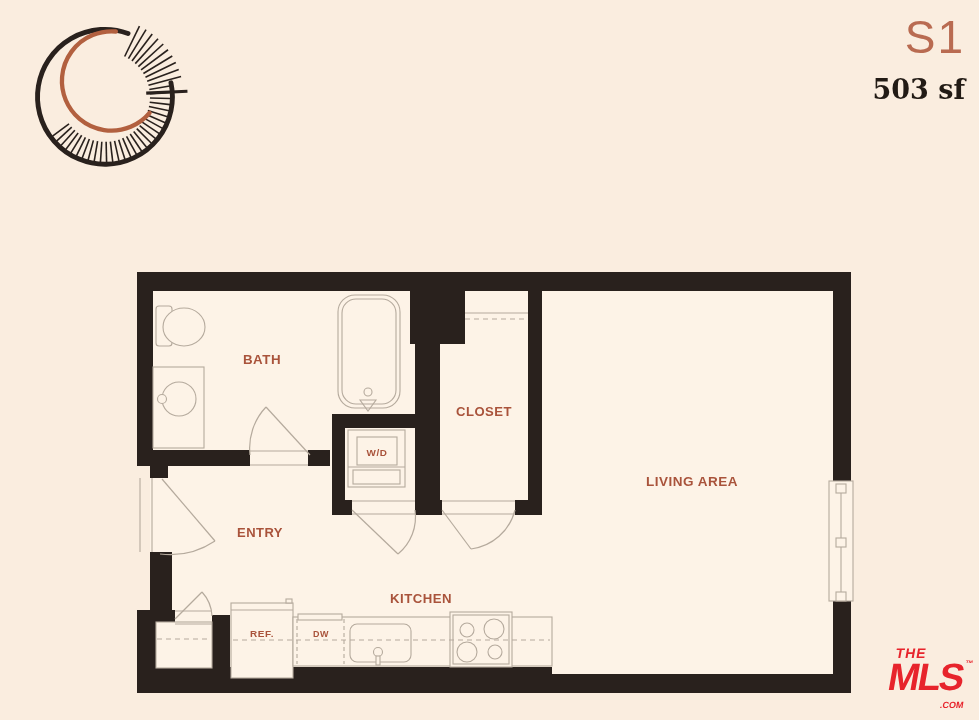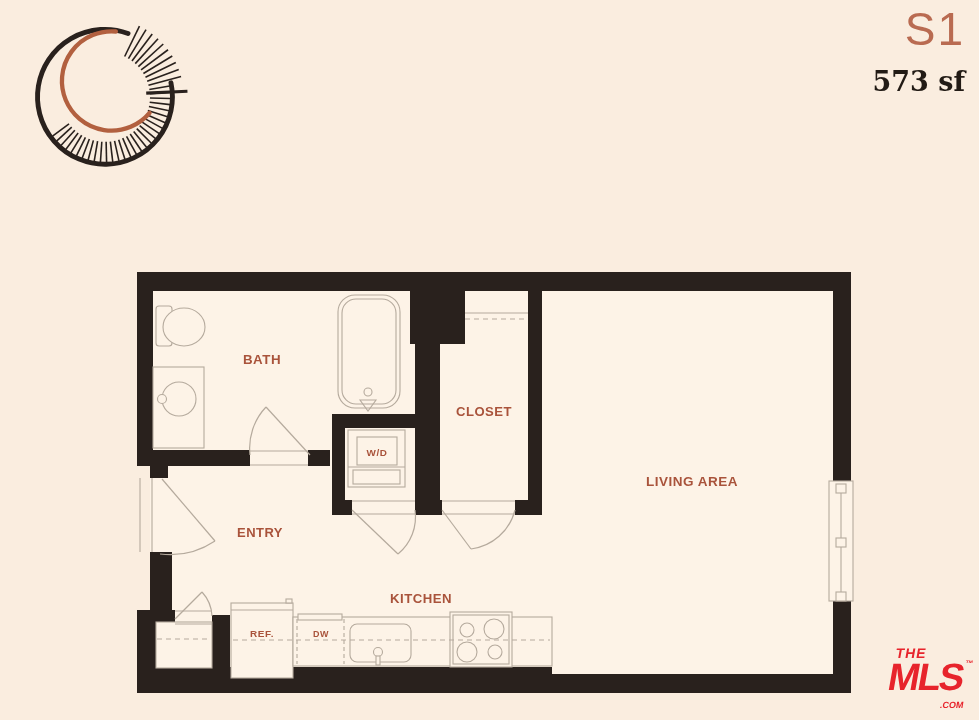--- a/index.html
+++ b/index.html
@@ -2,21 +2,21 @@
 <html><head>
 <meta charset="utf-8">
 <style>
   html,body{margin:0;padding:0;}
   body{
     width:979px;height:720px;overflow:hidden;position:relative;
     background:#faeddf;
     font-family:"Liberation Sans",sans-serif;
   }
   .logo{position:absolute;left:16px;top:6px;width:178px;height:178px;}
-  .header{position:absolute;right:14px;top:6px;text-align:right;}
+  .header{position:absolute;right:14px;top:14px;text-align:right;}
   .plan-code{
     font-family:"Liberation Sans",sans-serif;
     font-size:46px;line-height:1;letter-spacing:2px;
     color:#b96b51;font-weight:400;
   }
   .subtitle{
     font-family:"DejaVu Serif",serif;font-weight:bold;
     font-size:27px;line-height:1.22;color:#221b15;margin-top:14px;
   }
   .plan-svg{position:absolute;left:0;top:0;width:979px;height:720px;}
@@ -87,21 +87,21 @@
       <line x1="56.6" y1="125.8" x2="39.0" y2="139.0"></line>
     </g>
   <line x1="139" y1="93" x2="183" y2="91" stroke-width="3.4" stroke="#29211d"></line>
   <path d="M119.6,29.3 A72,72 0 1 0 165.4,82.0" fill="none" stroke-width="5.2" stroke-linecap="round" stroke="#29211d"></path>
   <path d="M106.6,27.2 A53,53 0 1 0 142.6,114.1" fill="none" stroke-width="4.6" stroke-linecap="round" stroke="#b2603f"></path>
 </svg>
 
 <div class="header">
   <div class="plan-code">S1</div>
   <div class="subtitle">
-    <div>573 sf</div>
+    <div>503 sf</div>
   </div>
 </div>
 
 <svg class="plan-svg" viewBox="0 0 979 720">
 
   <rect x="150" y="288" width="686" height="394" fill="#fdf3e7"></rect>
 
   <g fill="#29211d">
     <rect x="137" y="272" width="714" height="19"></rect>
     <rect x="137" y="291" width="16" height="175"></rect>

